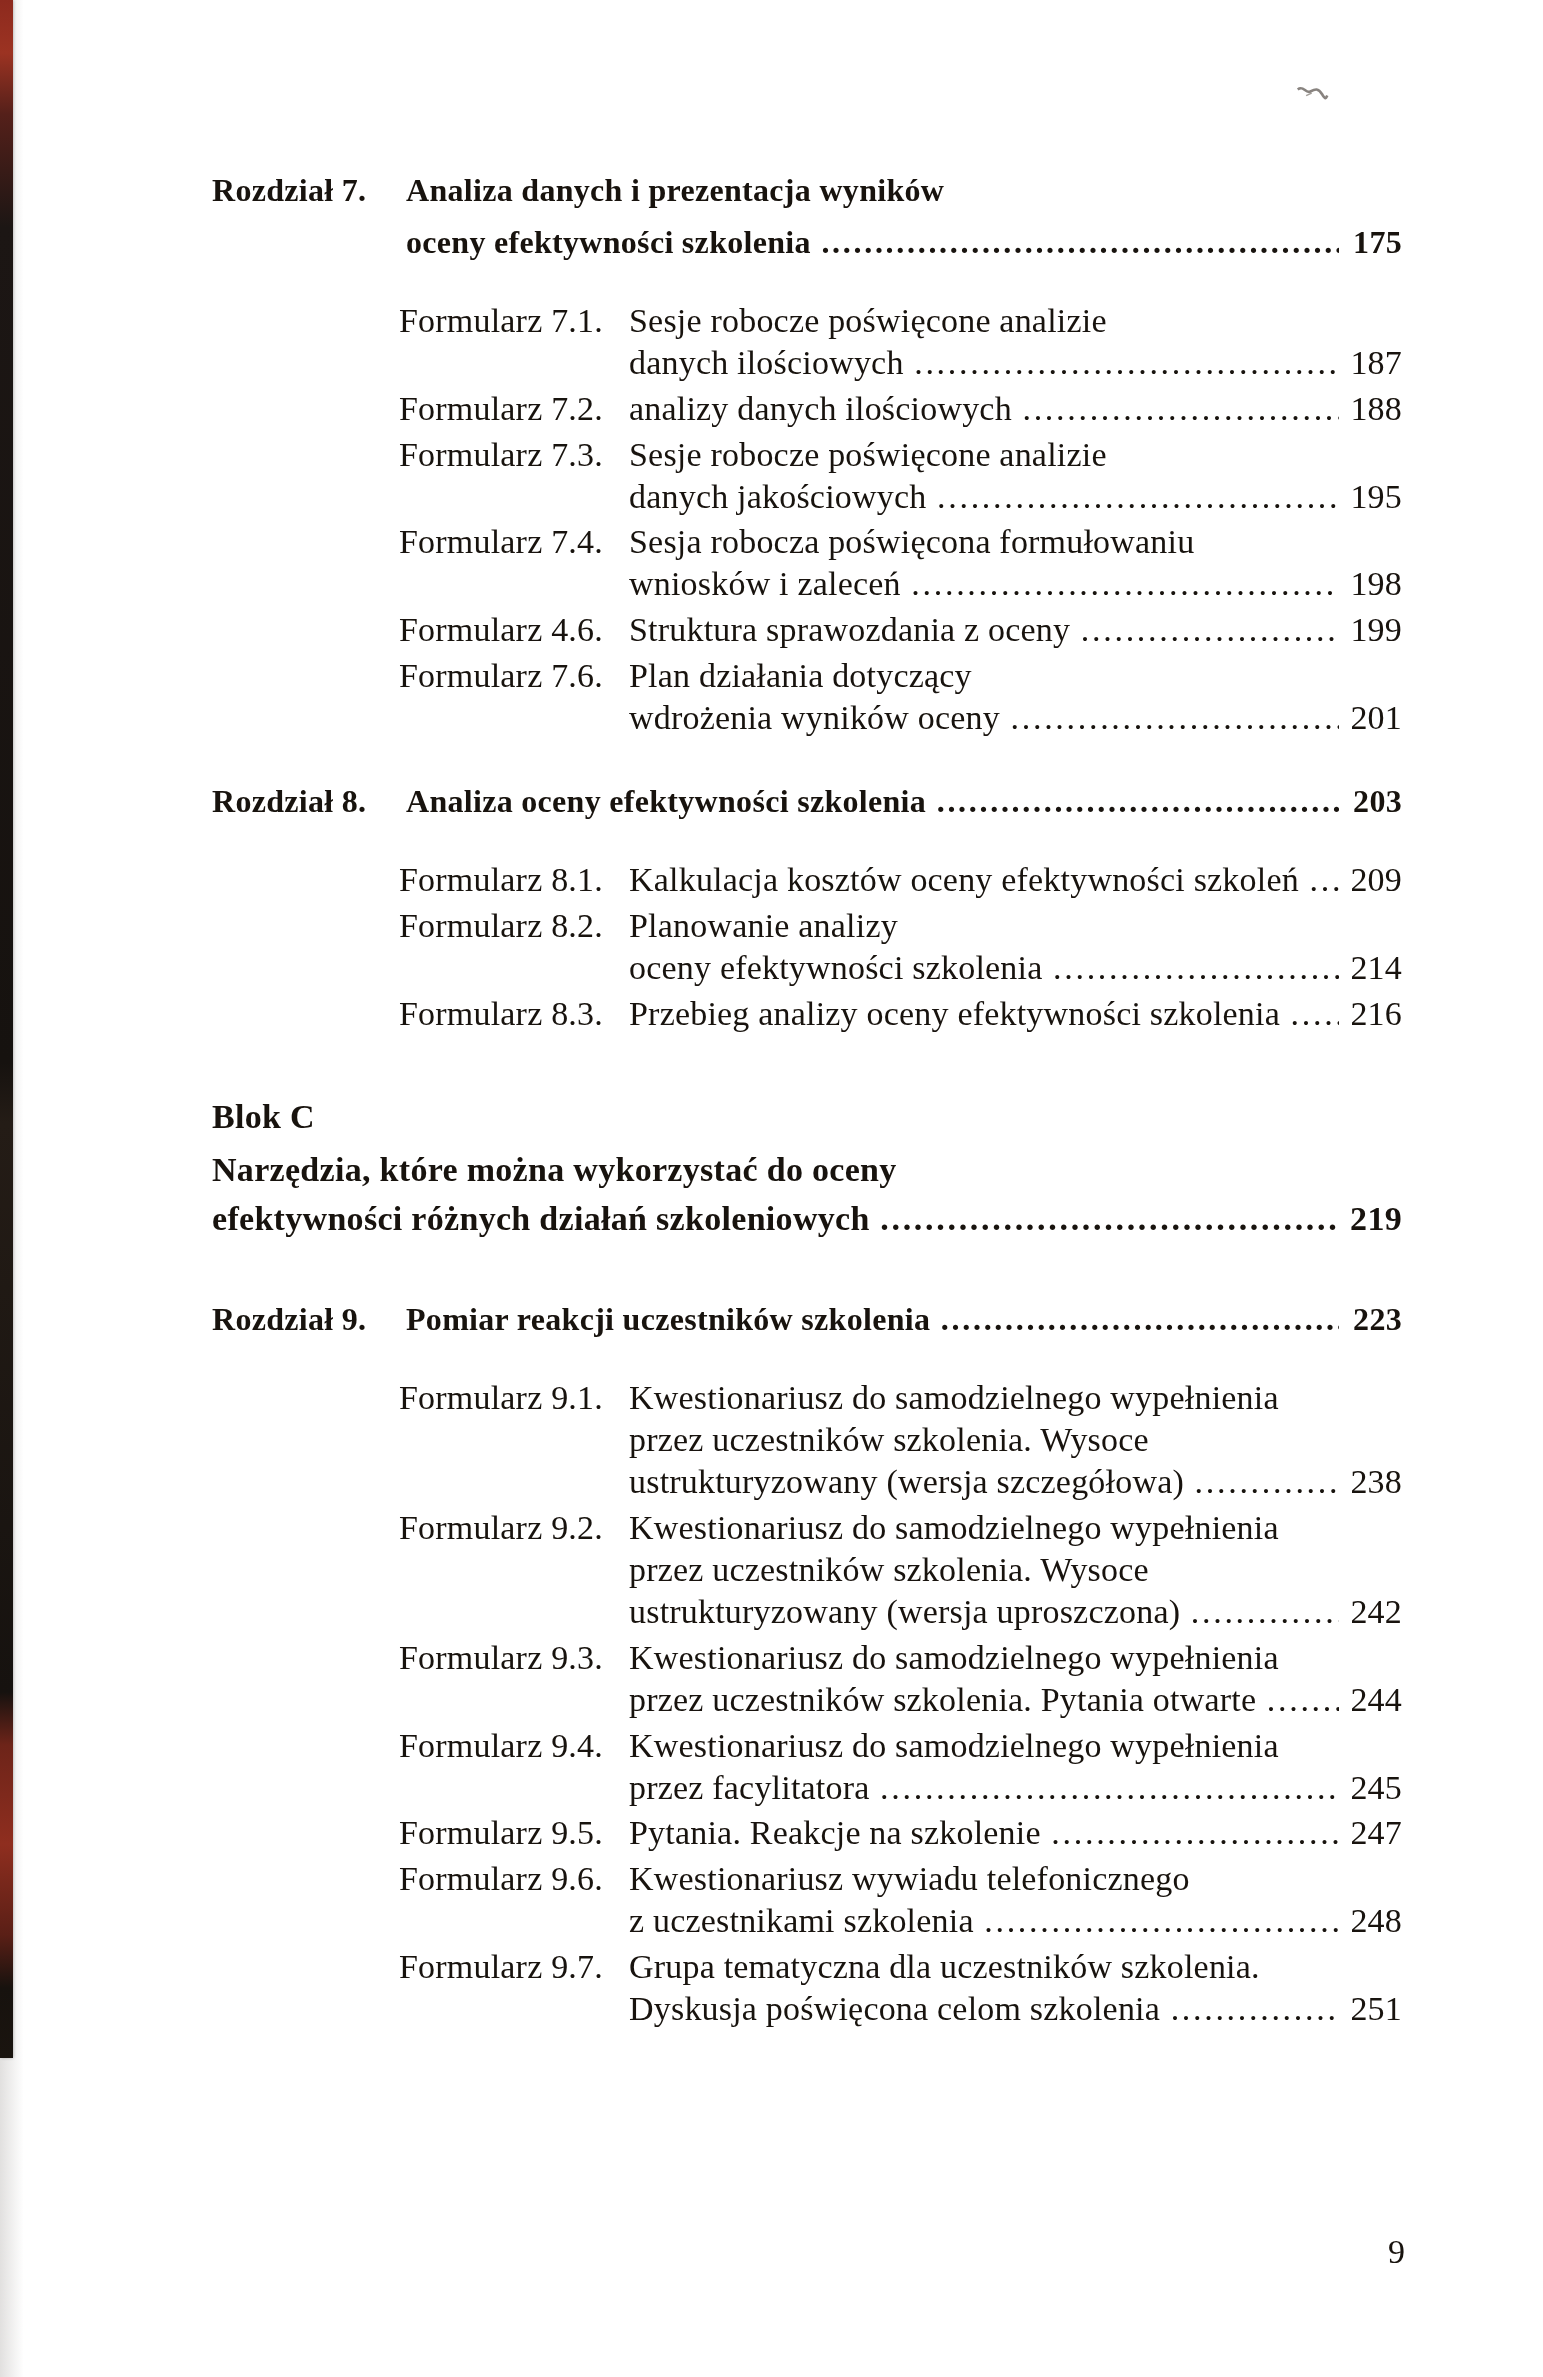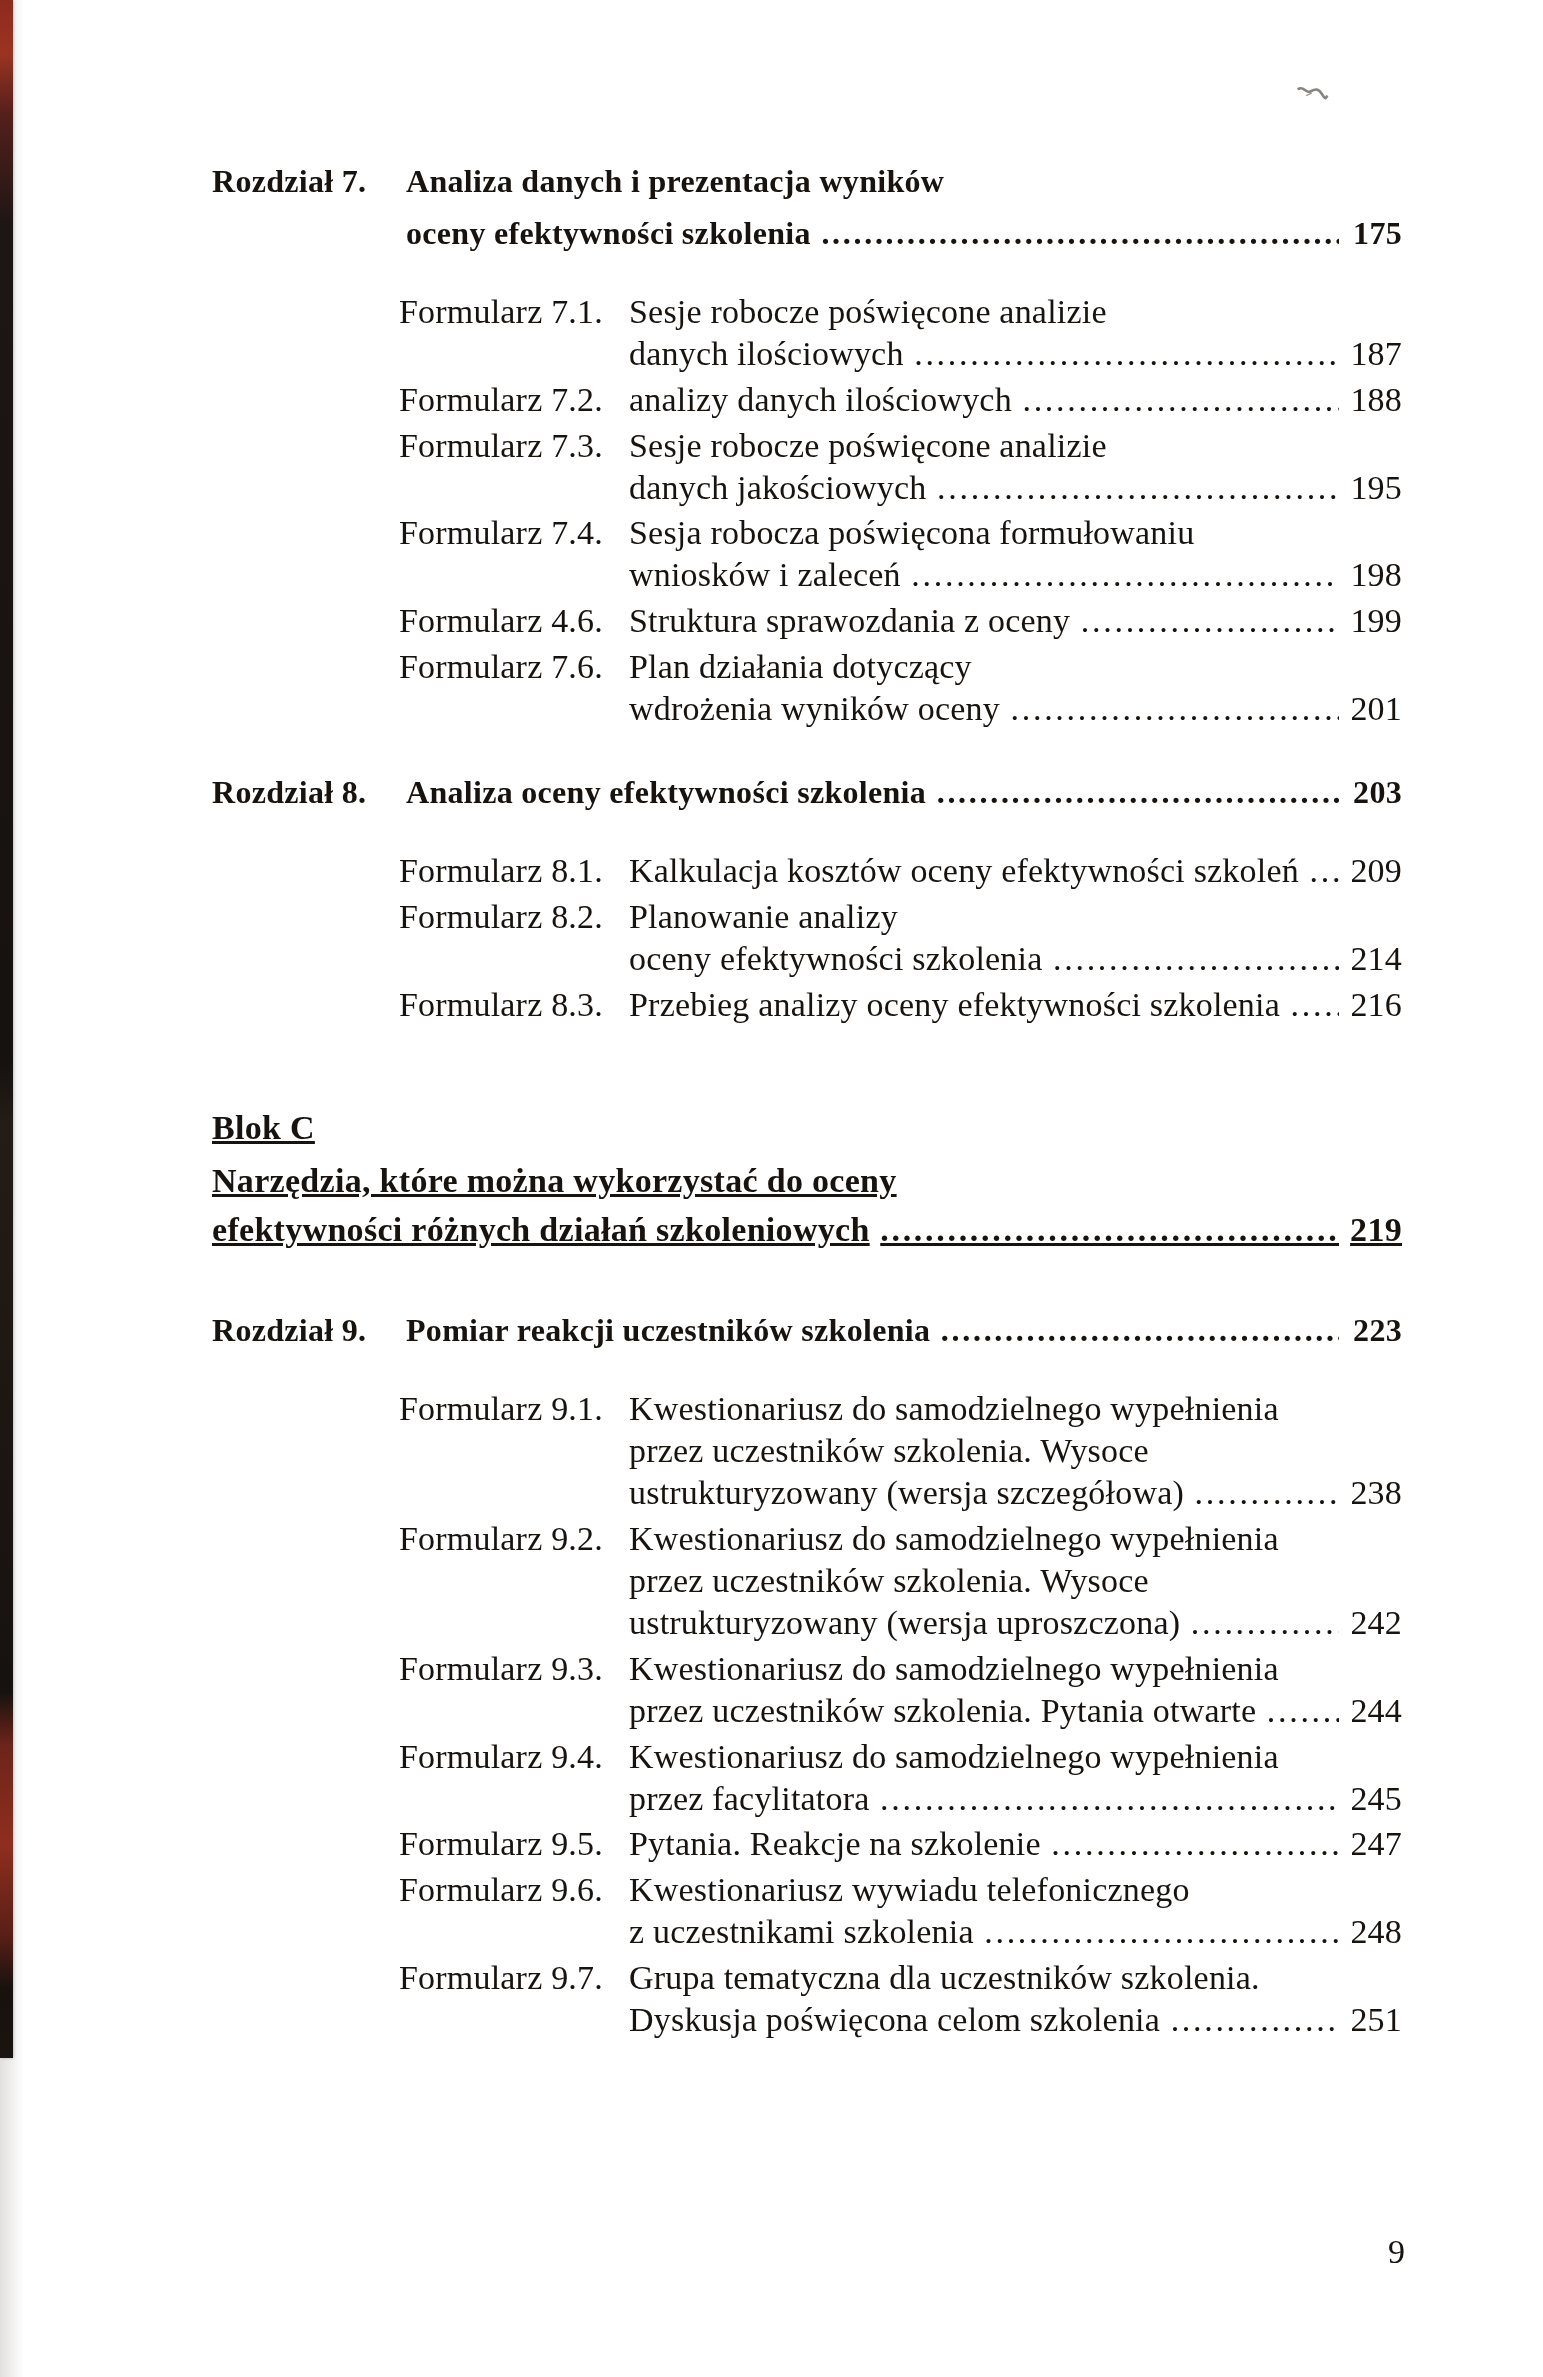--- a/index.html
+++ b/index.html
@@ -20,26 +20,26 @@
     background:linear-gradient(to bottom,
       var(--strip-red,#8d2a1e) 0px,#9c3322 53px,#55201a 114px,
       #1c1614 228px,var(--strip-black,#16120f) 1062px,#241c16 1123px,
       var(--strip-black,#16120f) 1692px,#6d2419 1745px,#8f2e1f 1844px,
       #5a1f16 1935px,#17120e 1988px,#1a140f 2058px);
     box-shadow:0.8px 0 3px rgba(0,0,0,.25);
   }
   .smudge{position:absolute;left:1295px;top:79px;width:35px;height:27px;transform:rotate(6deg);opacity:.8;}
 
   .toc{
-    position:absolute;left:0;top:3px;width:1543px;box-sizing:border-box;
+    position:absolute;left:0;top:12px;width:1543px;box-sizing:border-box;
     padding:152px 141px 0 212px;
   }
   section{display:block;}
   #toc-root section:nth-child(2){margin-top:36px;}
-  #toc-root section:nth-child(3){margin-top:77px;text-decoration:underline;}
+  #toc-root section:nth-child(3){margin-top:57px;}
   #toc-root section:nth-child(4){margin-top:50px;}
 
   .chapter-head{
     display:flex;align-items:flex-start;
     font-weight:700;font-size:32px;line-height:52px;letter-spacing:0.3px;
     margin-bottom:32px;
   }
   .ch-label{flex:0 0 194px;}
   .lines{flex:1 1 auto;min-width:0;}
   .line{line-height:inherit;}

